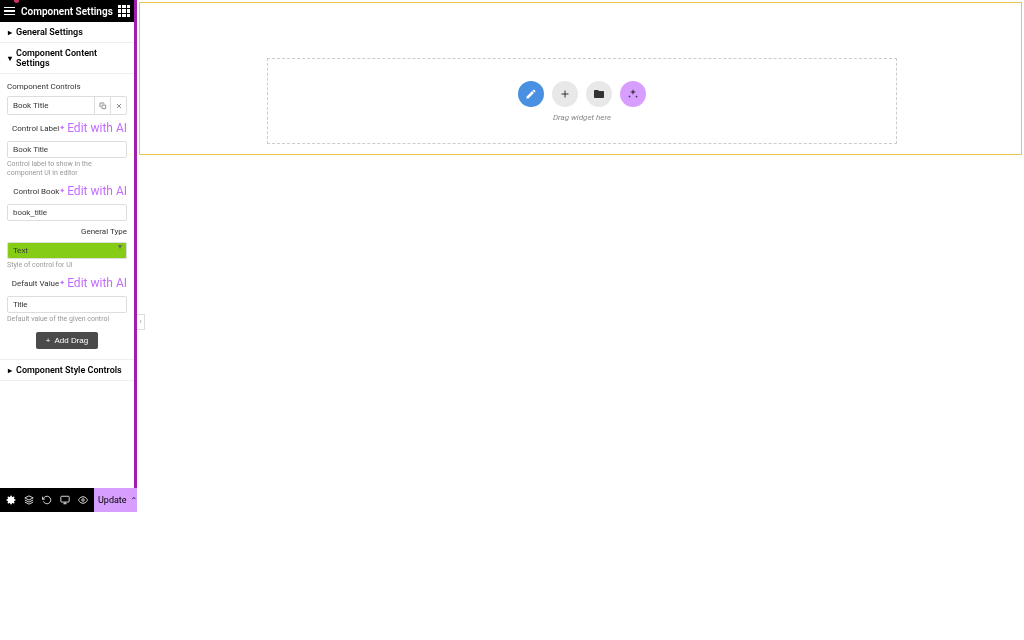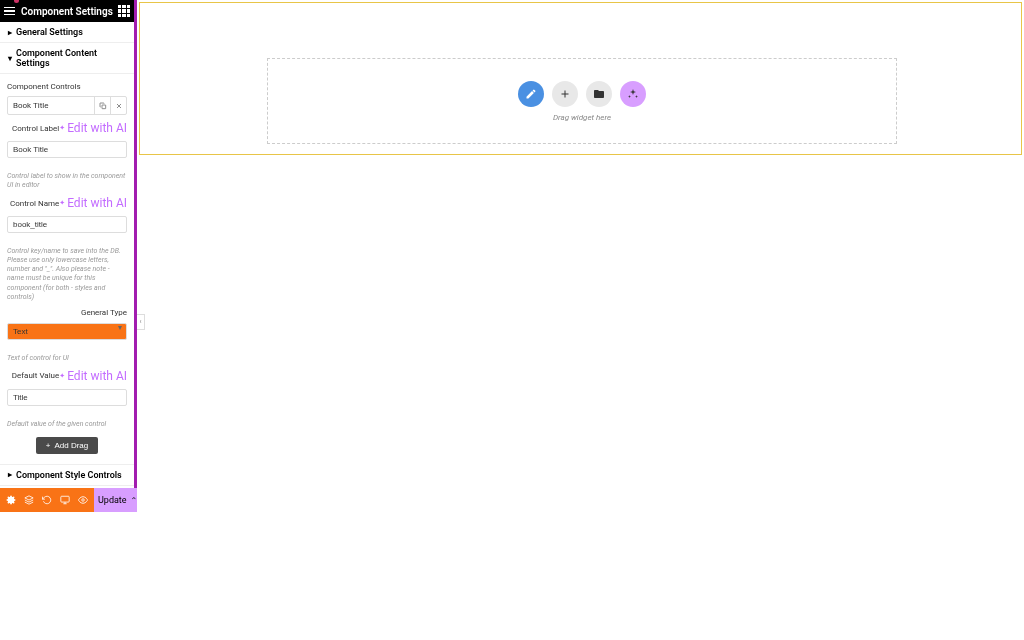--- a/index.html
+++ b/index.html
@@ -28,29 +28,29 @@
     .item-row-btn svg { width: 8px; height: 8px; }
     
     .field-group { margin-bottom: 6px; }
     .field-row { display: flex; justify-content: flex-end; align-items: center; margin-bottom: 2px; }
     .field-label { font-size: 8px; color: #333; }
     .edit-ai { font-size: 12px; color: #c36cff; display: flex; align-items: center; gap: 2px; cursor: pointer; }
     .edit-ai::before { content: "✦"; font-size: 7px; }
     
     .text-input { width: 100%; padding: 3px 5px; font-size: 8px; border: 1px solid #ddd; border-radius: 2px; color: #333; outline: none; }
     
-    .help-text { font-size: 7px; color: #999; font-style: italic; margin-top: 14px; line-height: 1.3; }
+    .help-text { font-size: 7px; color: #999; margin-top: 2px; line-height: 1.3; }
     
     .select-wrap { position: relative; }
-    .select-input { width: 100%; padding: 3px 5px; font-size: 8px; border: 1px solid #ddd; border-radius: 2px; color: #333; appearance: none; outline: none; background: #f97316; }
+    .select-input { width: 100%; padding: 3px 5px; font-size: 8px; border: 1px solid #ddd; border-radius: 2px; color: #333; appearance: none; outline: none; background: #84cc16; }
     .select-caret { position: absolute; right: 5px; top: 4px; font-size: 8px; color: #666; pointer-events: none; }
     
     .add-item-btn { display: flex; align-items: center; justify-content: center; gap: 4px; margin: 8px auto 0; padding: 4px 10px; background: #4a4a4a; color: #fff; font-size: 8px; border: none; border-radius: 2px; cursor: pointer; }
     
-    .sidebar-footer { margin-top: auto; background: #f97316; height: 24px; display: flex; align-items: center; }
+    .sidebar-footer { margin-top: auto; background: #000000; height: 24px; display: flex; align-items: center; }
     .footer-icons { display: flex; gap: 0; padding: 0 2px; }
     .footer-icon { width: 18px; height: 24px; display: flex; align-items: center; justify-content: center; color: #fff; cursor: pointer; }
     .footer-icon svg { width: 10px; height: 10px; }
     .update-btn { flex: 1; height: 24px; background: #d89eff; color: #000; font-size: 9px; display: flex; align-items: center; justify-content: center; cursor: pointer; gap: 4px; padding: 0 4px; }
     .update-caret { margin-left: auto; font-size: 8px; }
     
     .main { flex: 1; height: 640px; background: #fff; position: relative; }
     .canvas-wrap { margin: 2px; border: 1px solid #e8c547; height: 153px; background: #fff; position: relative; }
     .drop-zone { position: absolute; left: 127px; top: 55px; width: 630px; height: 86px; border: 1px dashed #ccc; display: flex; flex-direction: column; align-items: center; justify-content: center; gap: 6px; }
     .drop-icons { display: flex; gap: 8px; }
@@ -121,38 +121,37 @@
       <div class="field-row">
         <span class="field-label">Control Label</span>
         <span class="edit-ai">Edit with AI</span>
       </div>
       <input class="text-input" value="Book Title" style="">
       <div class="help-text">Control label to show in the component UI in editor</div>
     </div>
 
     <div class="field-group">
       <div class="field-row">
-        <span class="field-label">Control Name</span>
+        <span class="field-label">Control Book</span>
         <span class="edit-ai">Edit with AI</span>
       </div>
       <input class="text-input" value="book_title" style="">
-      <div class="help-text">Control key/name to save into the DB. Please use only lowercase letters, number and "_". Also please note - name must be unique for this component (for both - styles and controls)</div>
     </div>
 
     <div class="field-group">
       <div class="field-row">
         <span class="field-label">General Type</span>
       </div>
       <div class="select-wrap">
         <select class="select-input">
           <option>Text</option>
         </select>
         <span class="select-caret">▾</span>
       </div>
-      <div class="help-text">Text of control for UI</div>
+      <div class="help-text">Style of control for UI</div>
     </div>
 
     <div class="field-group">
       <div class="field-row">
         <span class="field-label">Default Value</span>
         <span class="edit-ai">Edit with AI</span>
       </div>
       <input class="text-input" value="Title" style="">
       <div class="help-text">Default value of the given control</div>
     </div>

